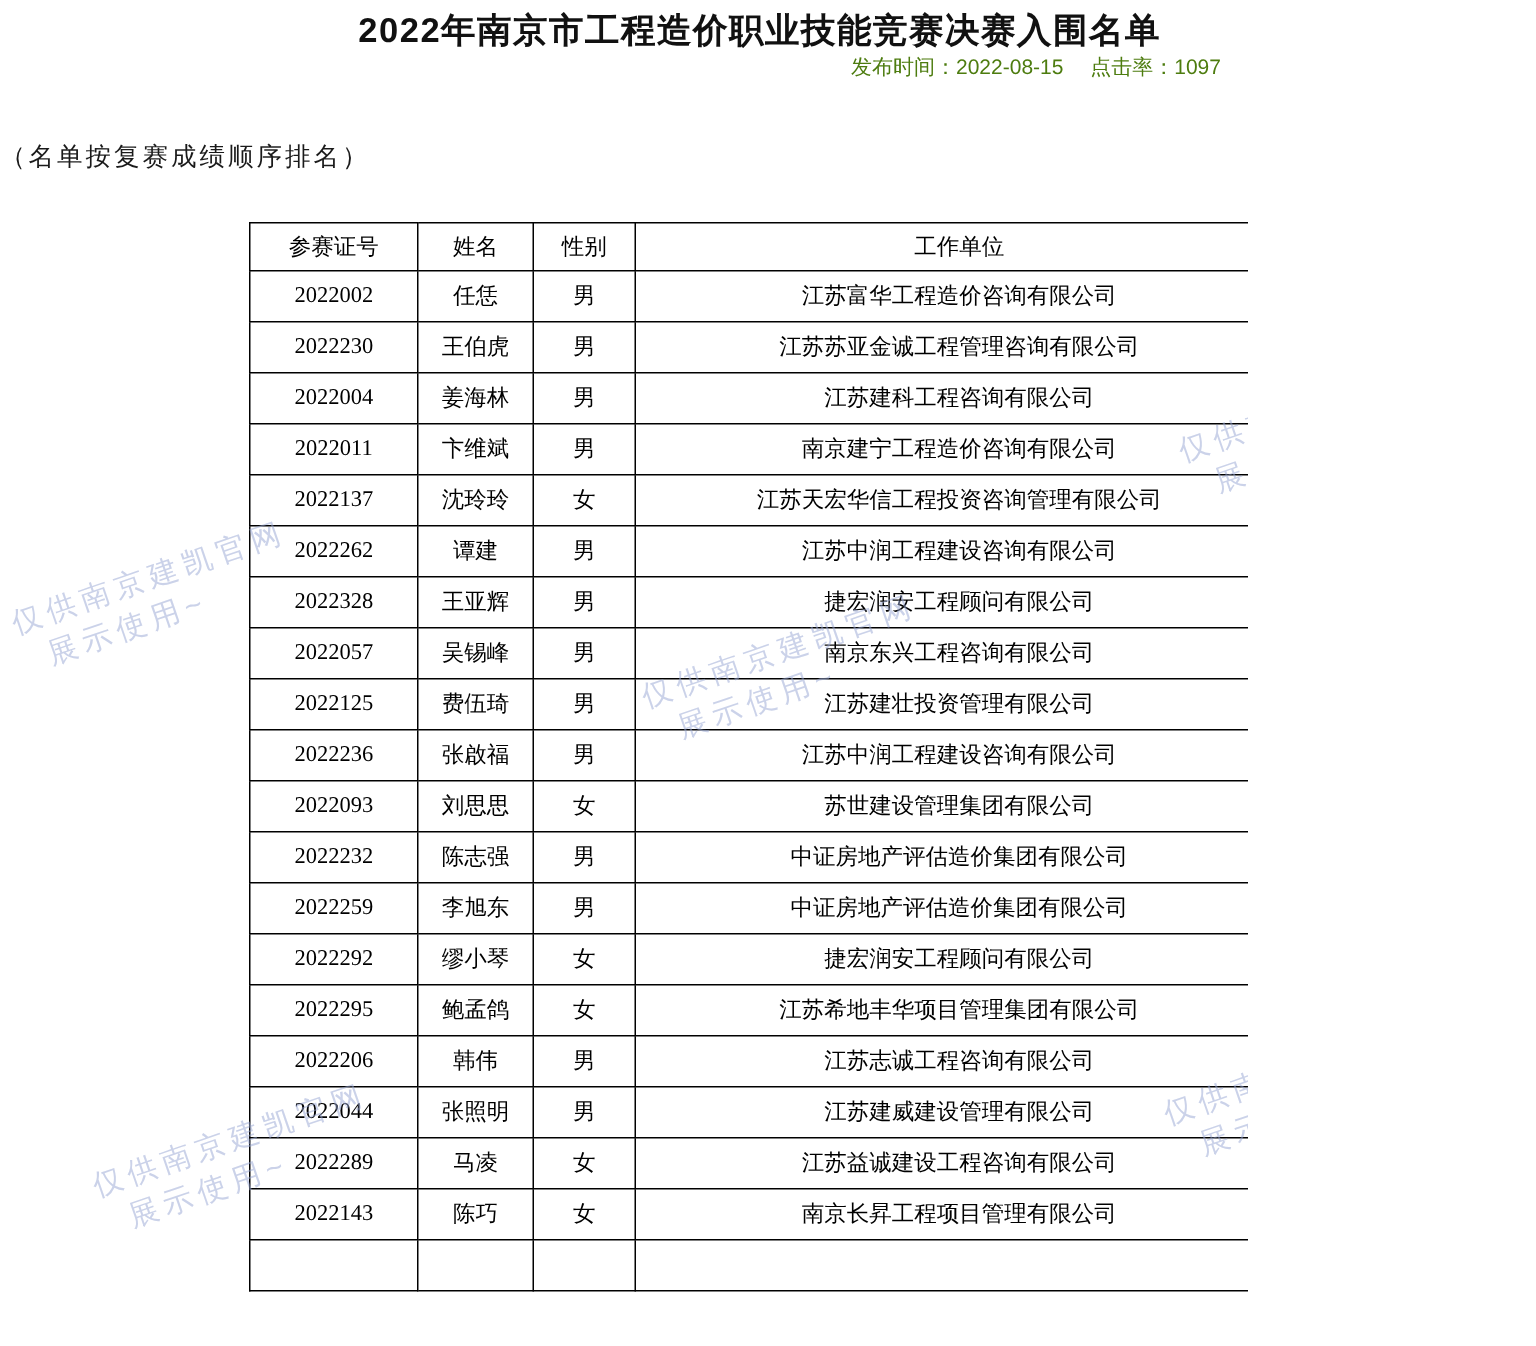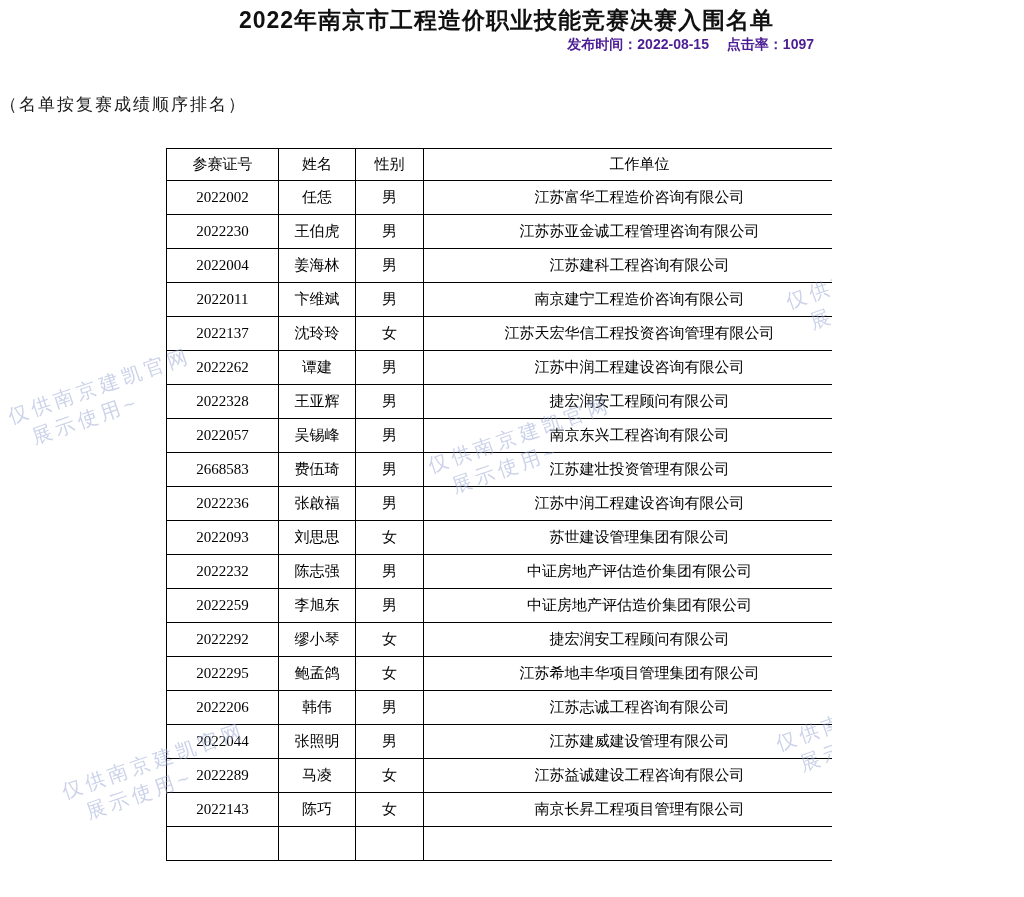--- a/index.html
+++ b/index.html
@@ -83,21 +83,21 @@
   .wm4 { left:776px; top:699px; }
   .wm5 { left:62px;  top:747px; }
 </style>
 </head>
 <body>
 
 <div class="page">
 
   <div class="doc-title">2022年南京市工程造价职业技能竞赛决赛入围名单</div>
 
-  <div class="meta" style="color: #4c1d95; font-weight: bold;">
+  <div class="meta" style="color: #4d7c0f;">
     <span>发布时间：2022-08-15</span>
     <span class="meta-item">点击率：1097</span>
   </div>
 
   <div class="subtitle">（名单按复赛成绩顺序排名）</div>
 
   <table class="roster">
     <colgroup>
       <col class="col-id">
         <col class="col-name">
@@ -155,21 +155,21 @@
           <td>男</td>
           <td>捷宏润安工程顾问有限公司</td>
         </tr>
         <tr>
           <td>2022057</td>
           <td>吴锡峰</td>
           <td>男</td>
           <td>南京东兴工程咨询有限公司</td>
         </tr>
         <tr>
-          <td>2668583</td>
+          <td>2022125</td>
           <td>费伍琦</td>
           <td>男</td>
           <td>江苏建壮投资管理有限公司</td>
         </tr>
         <tr>
           <td>2022236</td>
           <td>张啟福</td>
           <td>男</td>
           <td>江苏中润工程建设咨询有限公司</td>
         </tr>

